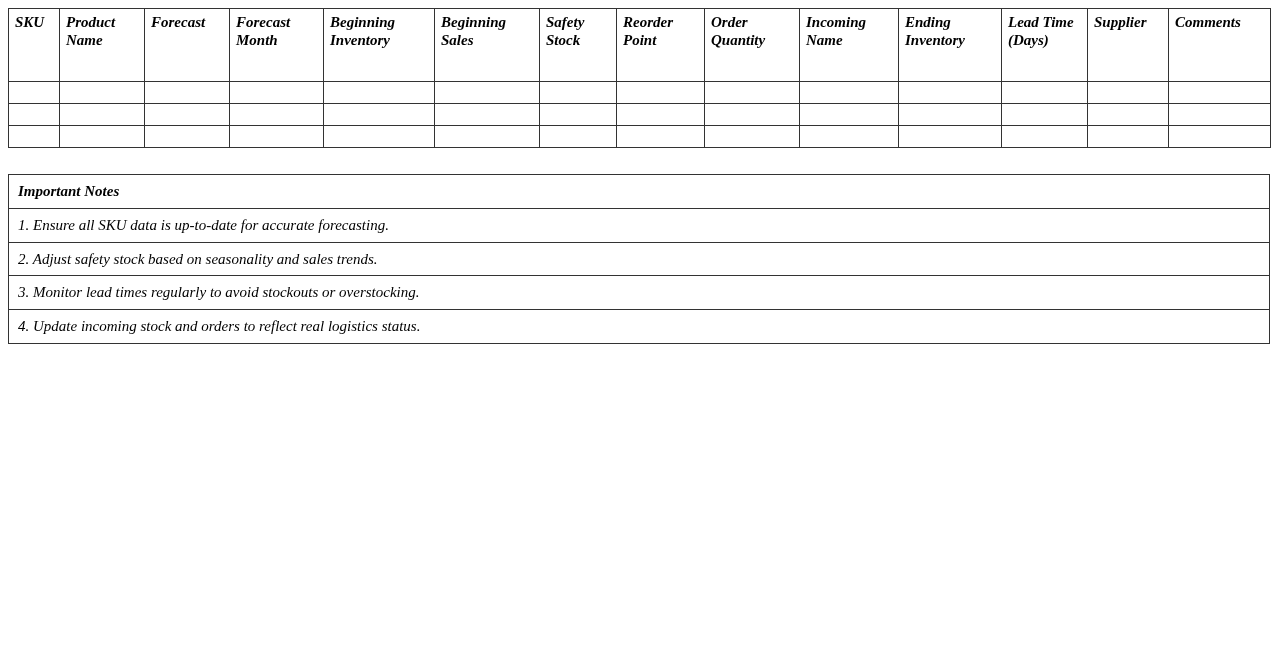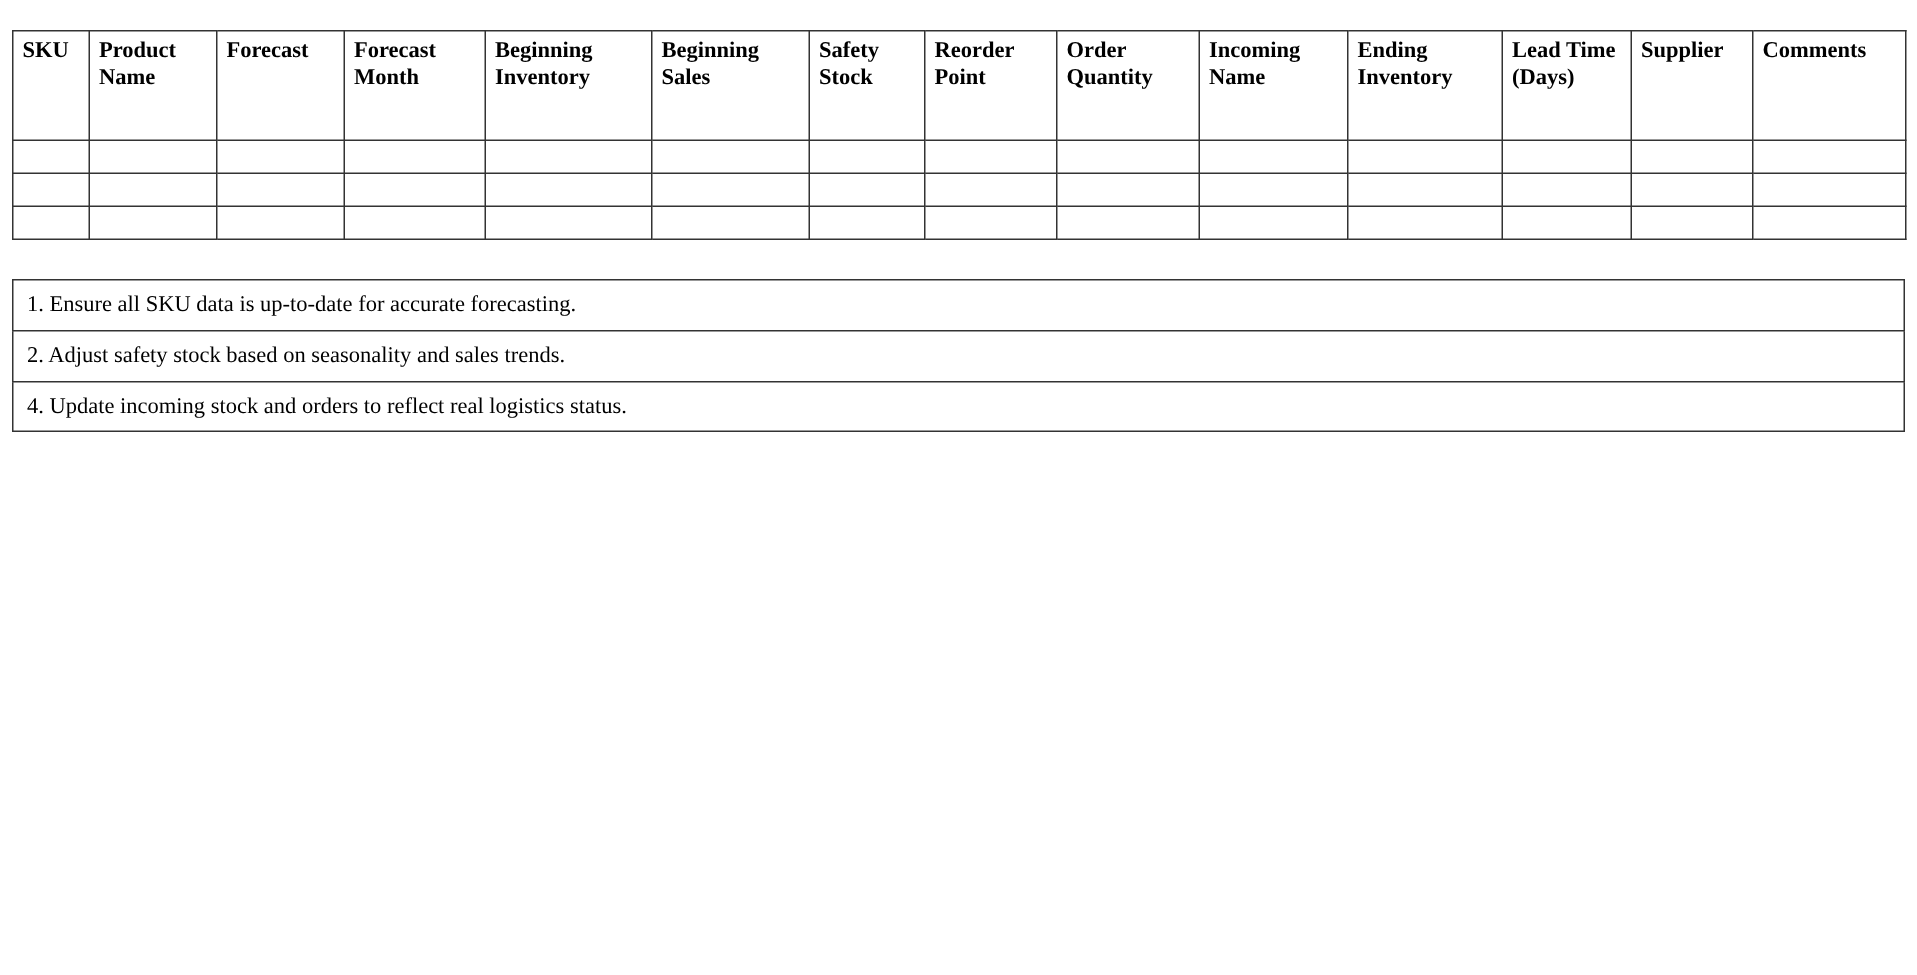--- a/index.html
+++ b/index.html
@@ -12,21 +12,22 @@
   }
   body {
     font-family: "Liberation Serif", "DejaVu Serif", serif;
     color: #000000;
   }
   .page {
     position: relative;
     width: 1112px;
     height: 650px;
     box-sizing: border-box;
-    padding: 20px 8px 0 8px;
+    padding: 8px 8px 0 8px;
+    font-style: italic;
   }
 
   table.grid {
     border-collapse: collapse;
     table-layout: fixed;
     border: 1px solid #333333;
   }
 
   table.forecast-table {
     width: 1262px;
@@ -164,24 +165,30 @@
         <td></td>
       </tr>
     </tbody>
   </table>
 
   <div class="spacer"></div>
 
   <table class="grid notes-table">
     <tbody>
       <tr>
+        <td class="notes-title">Important Notes</td>
+      </tr>
+      <tr>
         <td class="note-row">1. Ensure all SKU data is up-to-date for accurate forecasting.</td>
       </tr>
       <tr>
         <td class="note-row">2. Adjust safety stock based on seasonality and sales trends.</td>
+      </tr>
+      <tr>
+        <td class="note-row">3. Monitor lead times regularly to avoid stockouts or overstocking.</td>
       </tr>
       <tr>
         <td class="note-row">4. Update incoming stock and orders to reflect real logistics status.</td>
       </tr>
     </tbody>
   </table>
 
 </div>
 
 </body></html>

